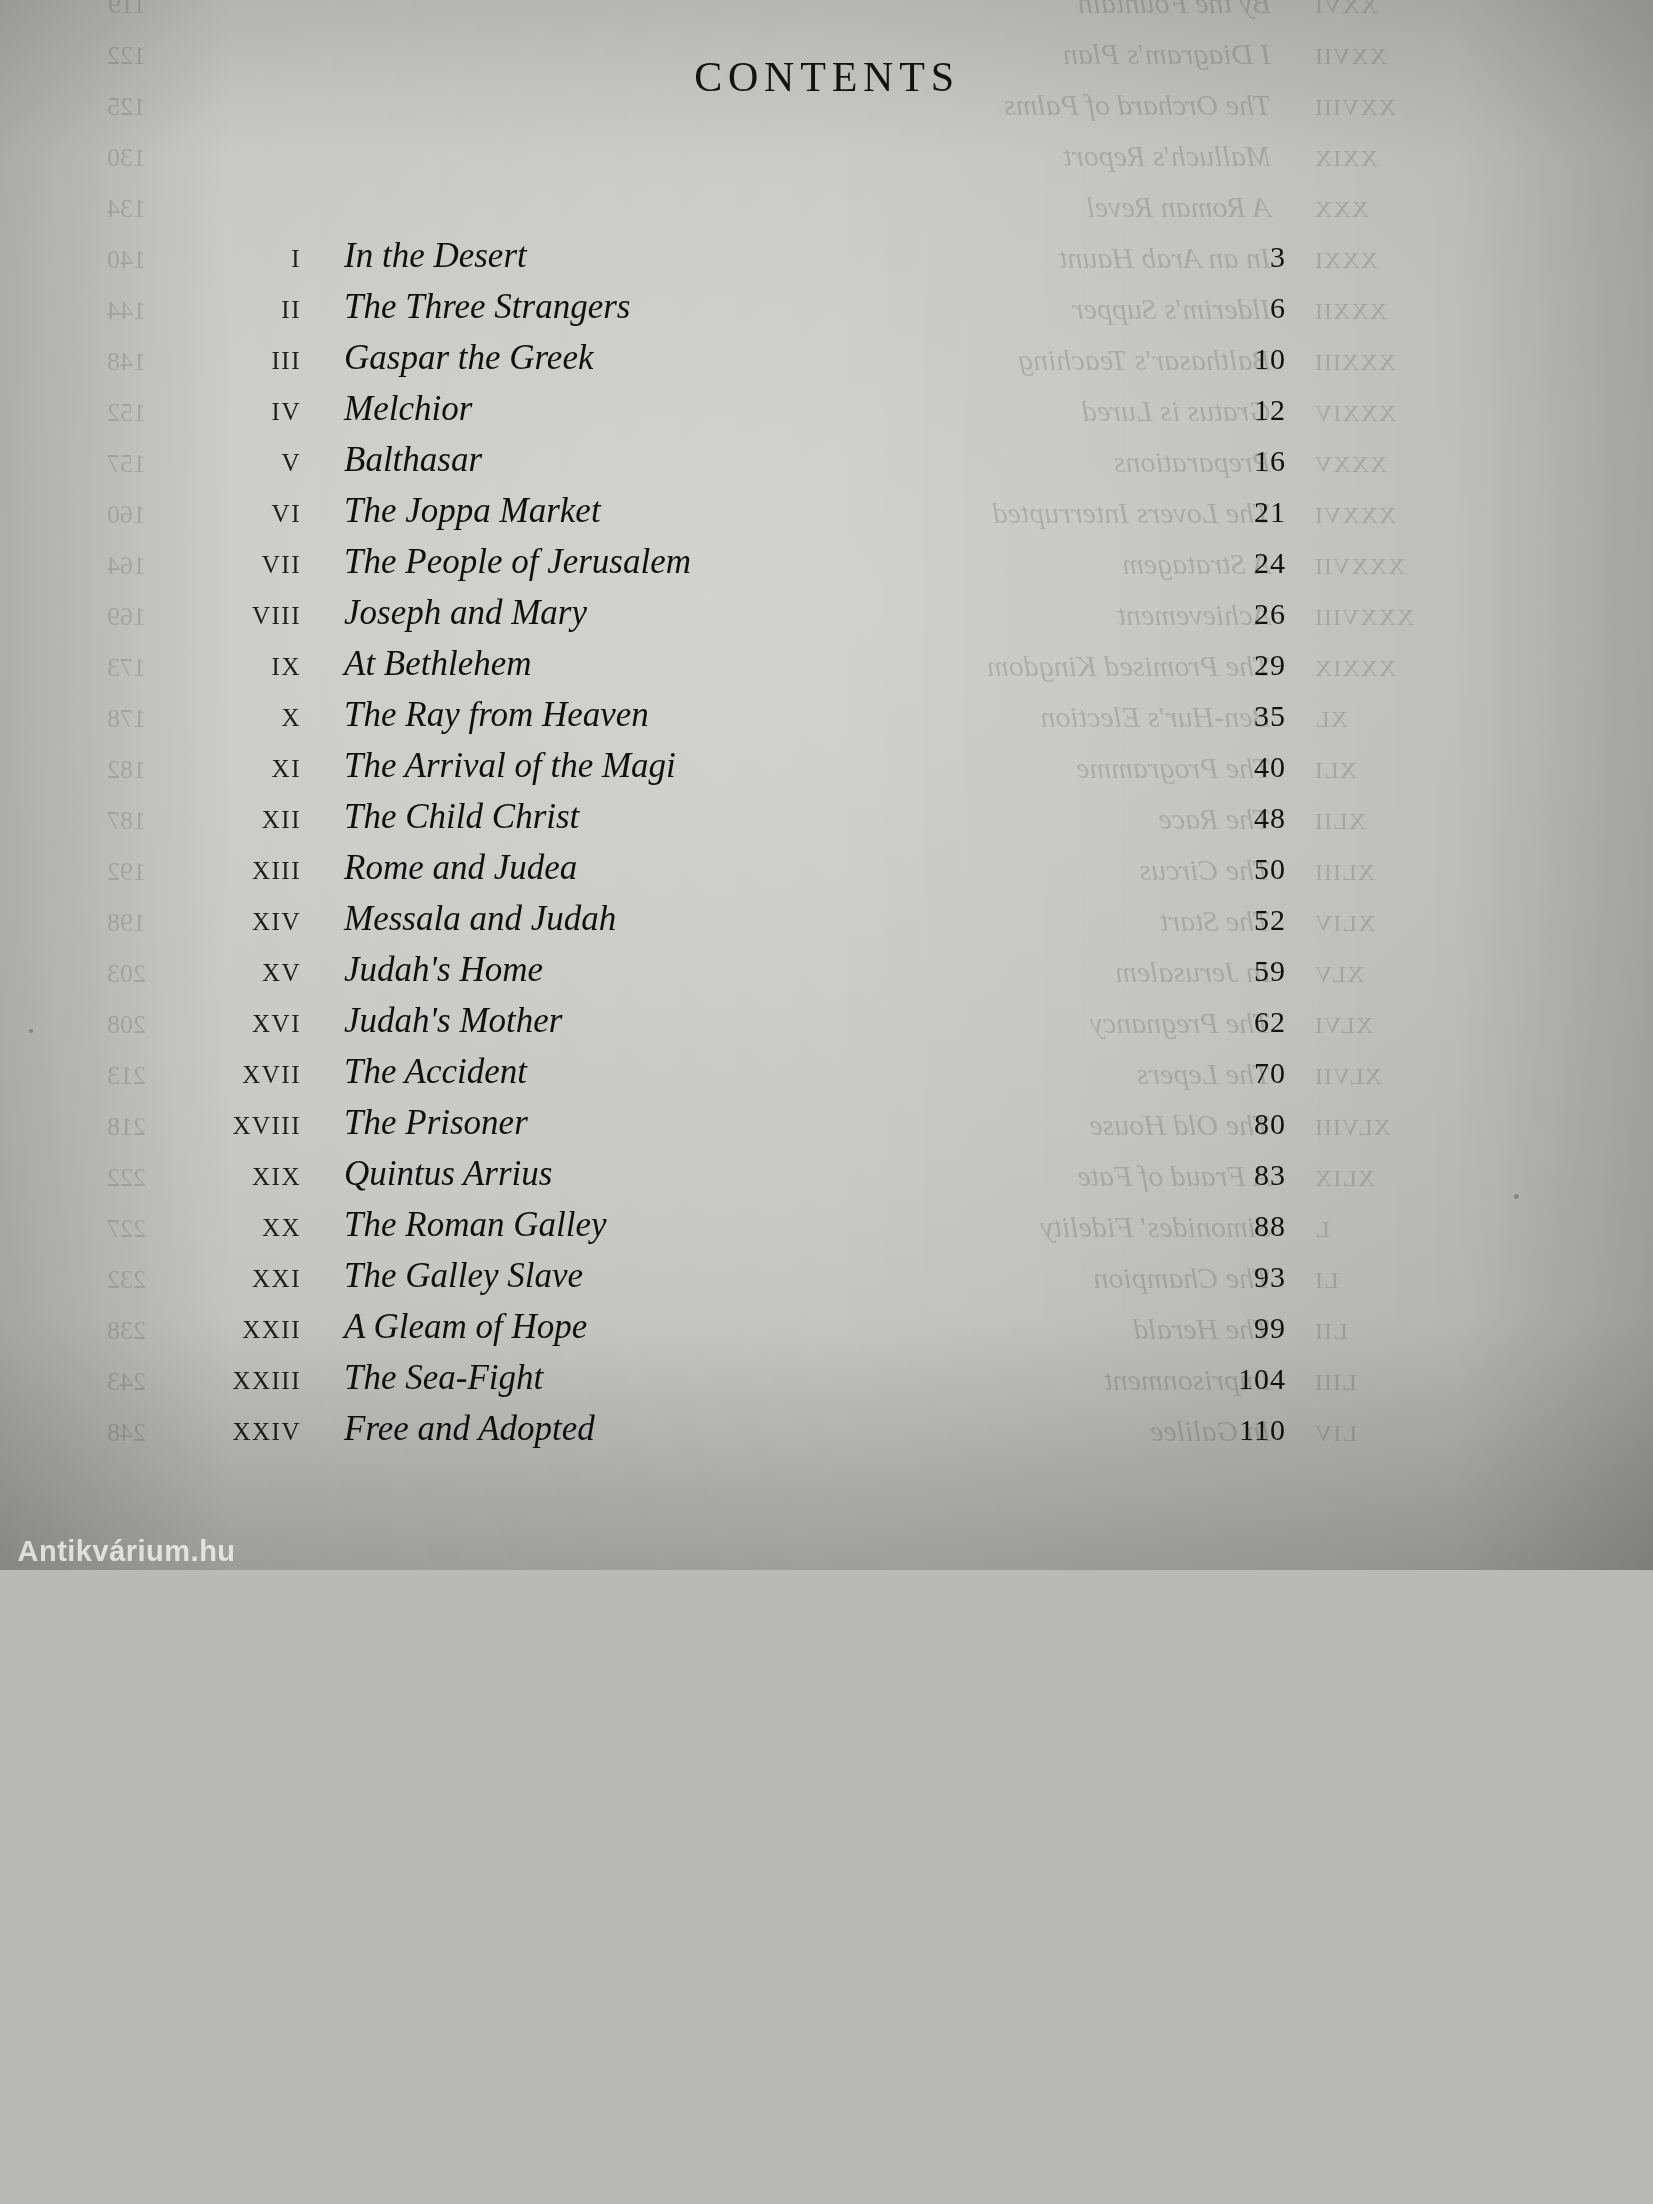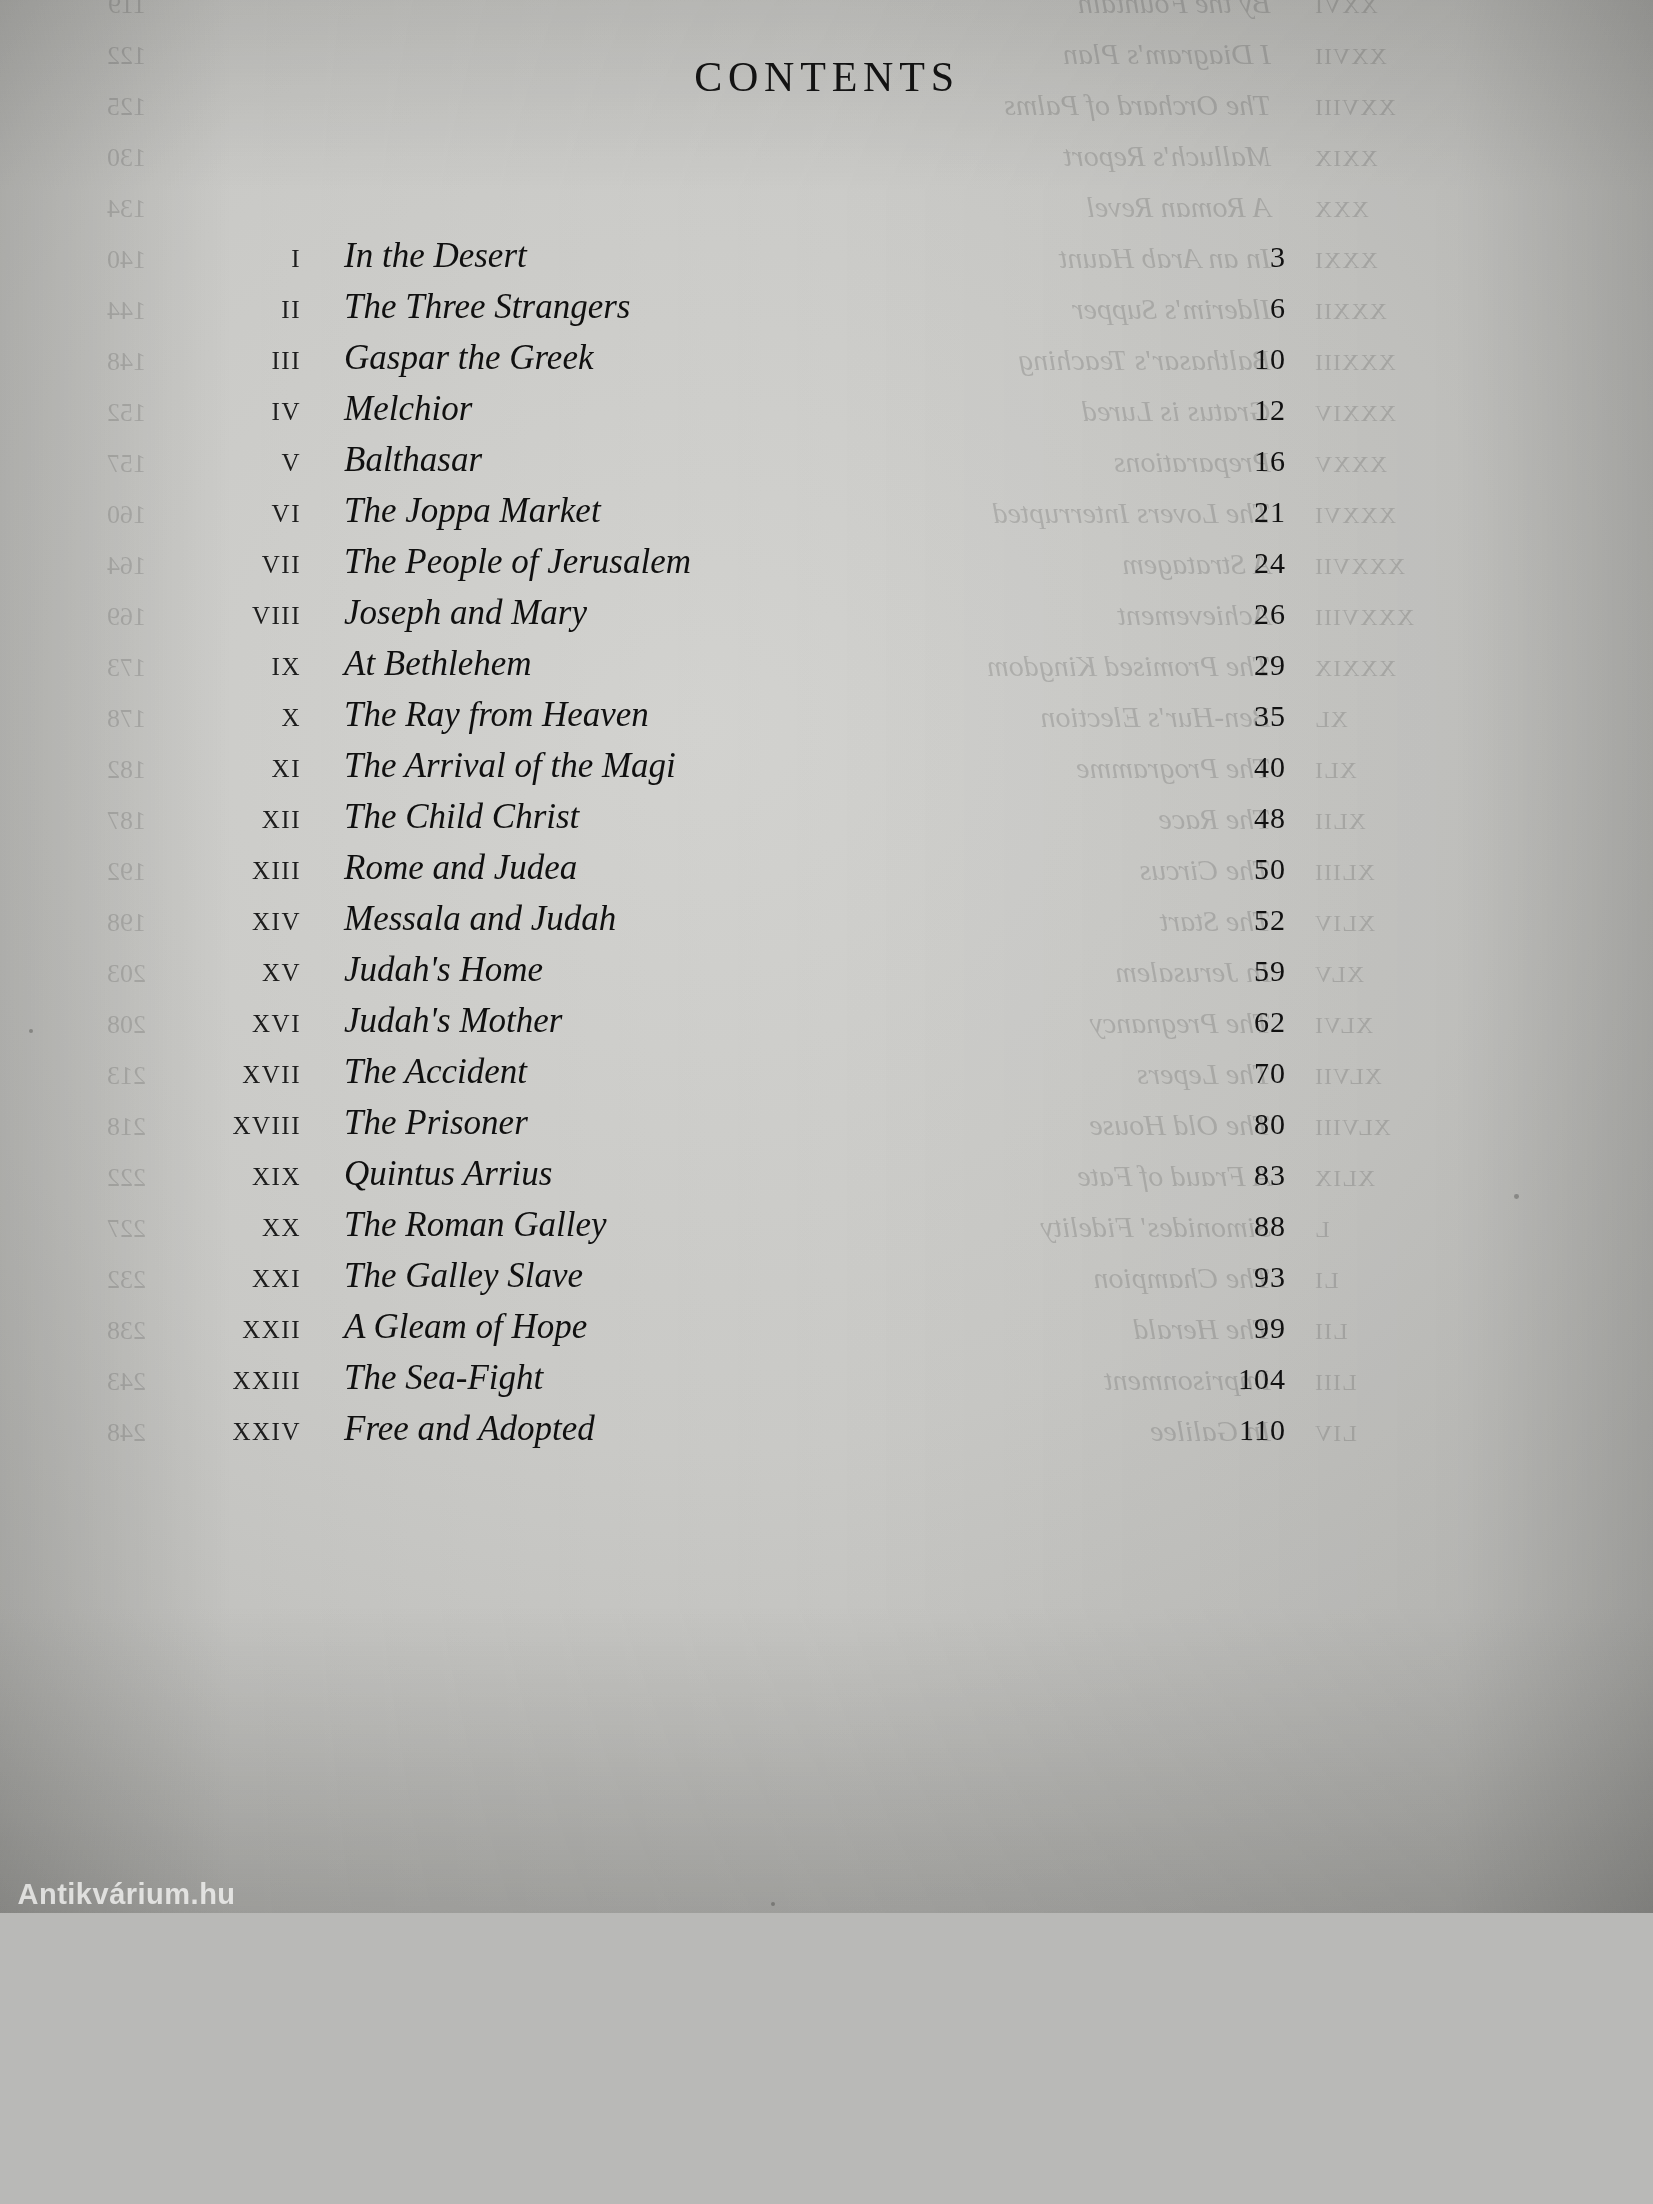--- a/index.html
+++ b/index.html
@@ -3,21 +3,21 @@
 <meta charset="utf-8">
 <style>
   html, body {
     margin: 0;
     padding: 0;
     background: #b9b9b7;
   }
   #page {
     position: relative;
     width: 1654px;
-    height: 1913px;
+    height: 1570px;
     overflow: hidden;
     background:
       radial-gradient(ellipse 120% 90% at 42% 38%, #d2d2cf 0%, #c9c9c6 42%, #bcbcb9 72%, #a9a9a6 100%);
     font-family: "Liberation Serif", "DejaVu Serif", serif;
     color: #1b1b1b;
   }
   
   #page:before {
     content: "";
     position: absolute;

